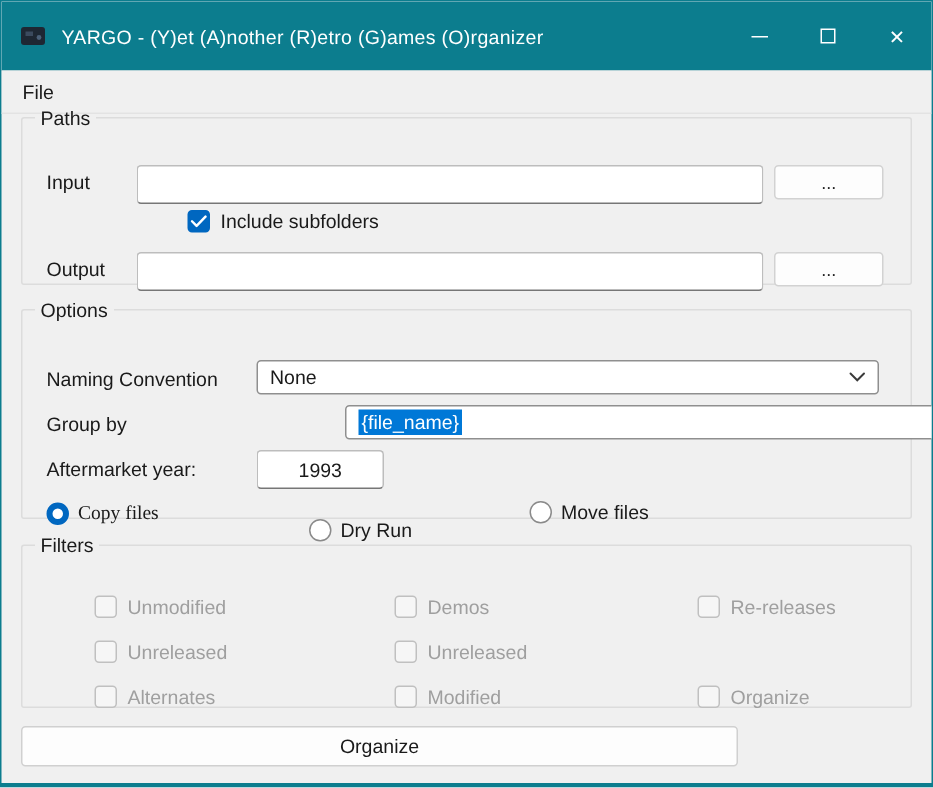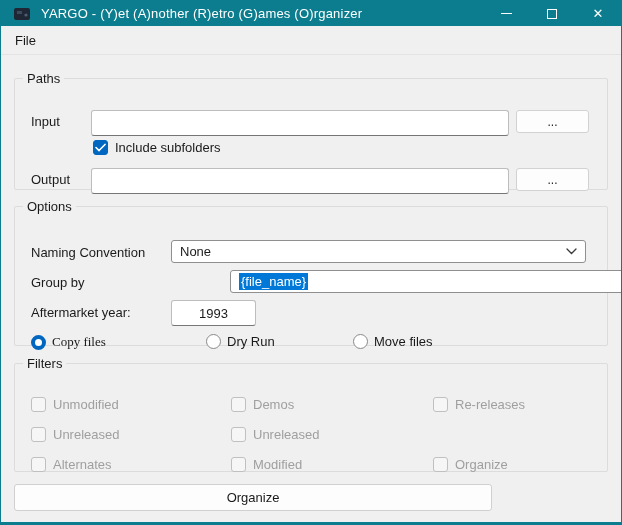--- a/index.html
+++ b/index.html
@@ -15,21 +15,21 @@
     border:1px solid var(--titlebar);
     border-bottom-width:3px;
     background:#f0f0f0;
     font-family:"Liberation Sans",sans-serif;
     font-size:13px;
     color:#1a1a1a;
     overflow:hidden;
   }
   
   .titlebar{
-    height:25px;
+    height:46px;
     background:var(--titlebar);
     display:flex;align-items:center;
     color:#fff;
     text-align:center;
   }
   .app-icon{margin-left:12px;width:18px;height:18px;display:flex;align-items:center;}
   .title-text{margin-left:10px;font-size:13px;letter-spacing:.2px;}
   .caption-buttons{margin-left:auto;display:flex;height:100%;}
   .caption-btn{
     width:46px;height:100%;
@@ -69,21 +69,21 @@
   }
   .combo{
     position:absolute;box-sizing:border-box;
     background:#fff;border:1px solid #8f8f8f;border-radius:3px;
     display:flex;align-items:center;padding:0 8px;cursor:default;
   }
   .combo-text{white-space:nowrap;}
   .combo-text.selected-text{background:var(--selection);color:#fff;padding:1px 2px;}
   .chevron{margin-left:auto;display:flex;align-items:center;}
   
-  .checkline{position:absolute;display:flex;cursor:default;}
+  .checkline{position:absolute;display:flex;cursor:default;margin-left:32px;}
   .checkbox{
     width:15px;height:15px;box-sizing:border-box;border-radius:3px;
     display:flex;align-items:center;justify-content:center;flex:none;
   }
   .checkbox.checked{background:var(--accent);border:1px solid var(--accent);}
   .checkbox.disabled{background:#f6f6f6;border:1px solid #c0c0c0;}
   .check-label{margin-left:7px;}
   .check-label.dim{color:#9f9f9f;}
   
   .radioline{position:absolute;display:flex;align-items:center;cursor:default;}
@@ -174,21 +174,21 @@
       </span>
     </div>
 
     <span class="lbl" style="left:16px;top:91px;">Aftermarket year:</span>
     <input class="textbox" style="left: 156px; top: 86px; width: 85px; height: 22px; text-align: center;" type="text" value="1993">
 
     <div class="radioline" style="left:16px;top:120px;font-family:Liberation Serif, serif;">
       <span class="radio-circle selected"></span>
       <span class="radio-label">Copy files</span>
     </div>
-    <div class="radioline" style="left:191px;top:120px;text-align:right;">
+    <div class="radioline" style="left:191px;top:132px;text-align:right;">
       <span class="radio-circle unselected"></span>
       <span class="radio-label">Dry Run</span>
     </div>
     <div class="radioline" style="left:338px;top:120px;">
       <span class="radio-circle unselected"></span>
       <span class="radio-label">Move files</span>
     </div>
   </fieldset>
 
   <fieldset class="group" style="left:13px;top:355px;height:116px;">

